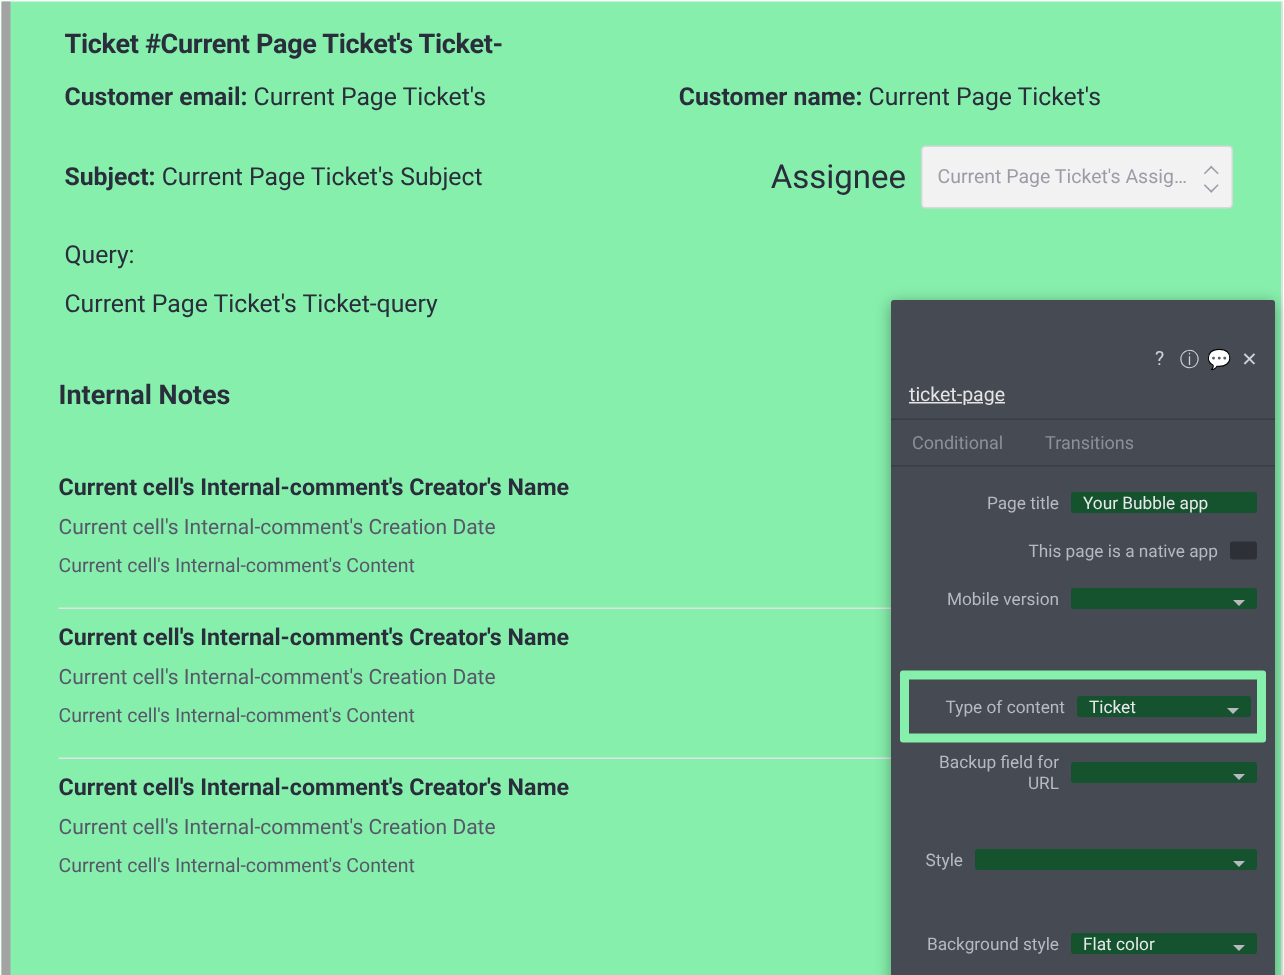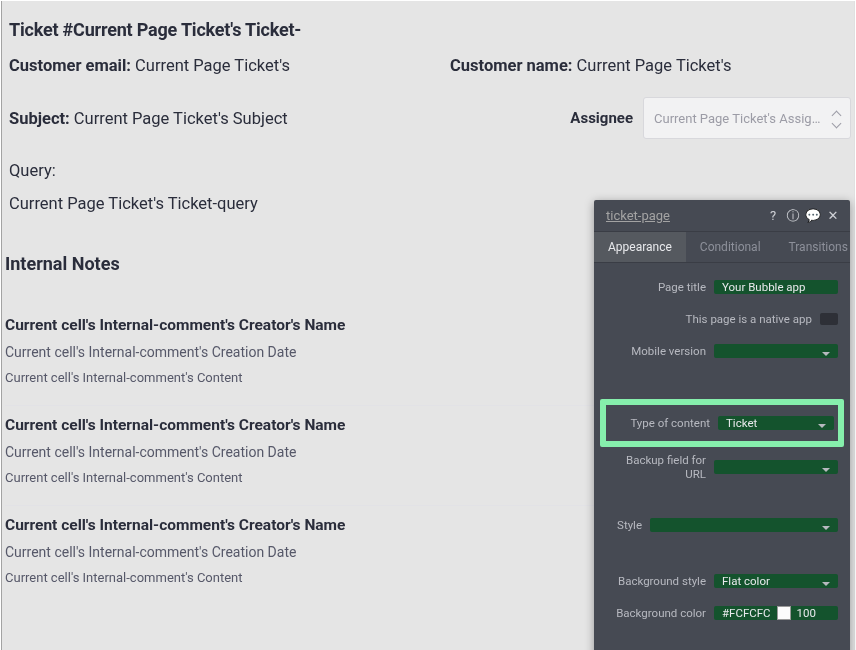--- a/index.html
+++ b/index.html
@@ -11,42 +11,42 @@
     overflow: hidden;
     position: relative;
     color: #2a2d3b;
   }
   .canvas {
     position: absolute;
     left: 1px;
     top: 1px;
     right: 1px;
     bottom: 0;
-    border-left: 1px solid #a3a3a3;
+    border-left: 6px solid #a3a3a3;
     border-right: 1px solid #e0e0e0;
-    background: #e5e5e5;
-    padding: 18px 3px;
+    background: #86efac;
+    padding: 18px 32px;
   }
   .ticket-header { padding-left: 4px; }
   .ticket-number {
     font-size: 18px;
     font-weight: 700;
     color: #2a2d3b;
     margin-bottom: 14px;
     letter-spacing: -0.2px;
   }
   .row-flex { display: flex; gap: 40px; margin-bottom: 20px; }
   .col { flex: 1; }
   .field-line { font-size: 16.5px; line-height: 1.4; color: #2a2d3b; }
   .field-label { font-weight: 700; }
   .field-value { font-weight: 400; }
   .subject-row { display:flex; align-items: center; gap: 40px; margin-bottom: 22px; }
   .subject-left { flex: 1; }
   .assignee-block { display:flex; align-items:center; gap: 10px; }
-  .assignee-label { font-weight:700; font-size:15px; }
+  .assignee-label { font-weight:400; font-size:22px; }
   .assignee-select {
     width: 208px;
     height: 42px;
     background: #f2f2f3;
     border: 1px solid #d8d8dc;
     border-radius: 3px;
     padding: 0 28px 0 10px;
     font-size: 13px;
     color: #9c9ca6;
     line-height: 42px;
@@ -101,23 +101,24 @@
     box-shadow: 0 2px 10px rgba(0,0,0,0.35);
   }
   .panel-header {
     display: flex;
     align-items: center;
     justify-content: space-between;
     padding: 8px 10px 8px 12px;
     border-bottom: 1px solid #3a3d45;
   }
   .panel-title {
-    color: #a3a3a3;
+    color: #e5e5e5;
     text-decoration: underline;
     font-size: 13px;
+    margin-top: 48px;
   }
   .panel-icons { display:flex; gap:6px; }
   .panel-icon {
     width: 14px; height:14px;
     display:inline-flex; align-items:center; justify-content:center;
     color:#cfd1d6; font-size:13px;
     cursor:pointer;
   }
   .panel-tabs {
     display:flex;
@@ -242,21 +243,20 @@
   <div class="panel-header">
     <span class="panel-title">ticket-page</span>
     <div class="panel-icons">
       <span class="panel-icon">?</span>
       <span class="panel-icon">ⓘ</span>
       <span class="panel-icon">💬</span>
       <span class="panel-icon">✕</span>
     </div>
   </div>
   <div class="panel-tabs">
-    <div class="panel-tab active">Appearance</div>
     <div class="panel-tab">Conditional</div>
     <div class="panel-tab">Transitions</div>
   </div>
   <div class="panel-body">
 
     <div class="prop-row">
       <span class="prop-label">Page title</span>
       <div class="prop-input">Your Bubble app</div>
     </div>
 

